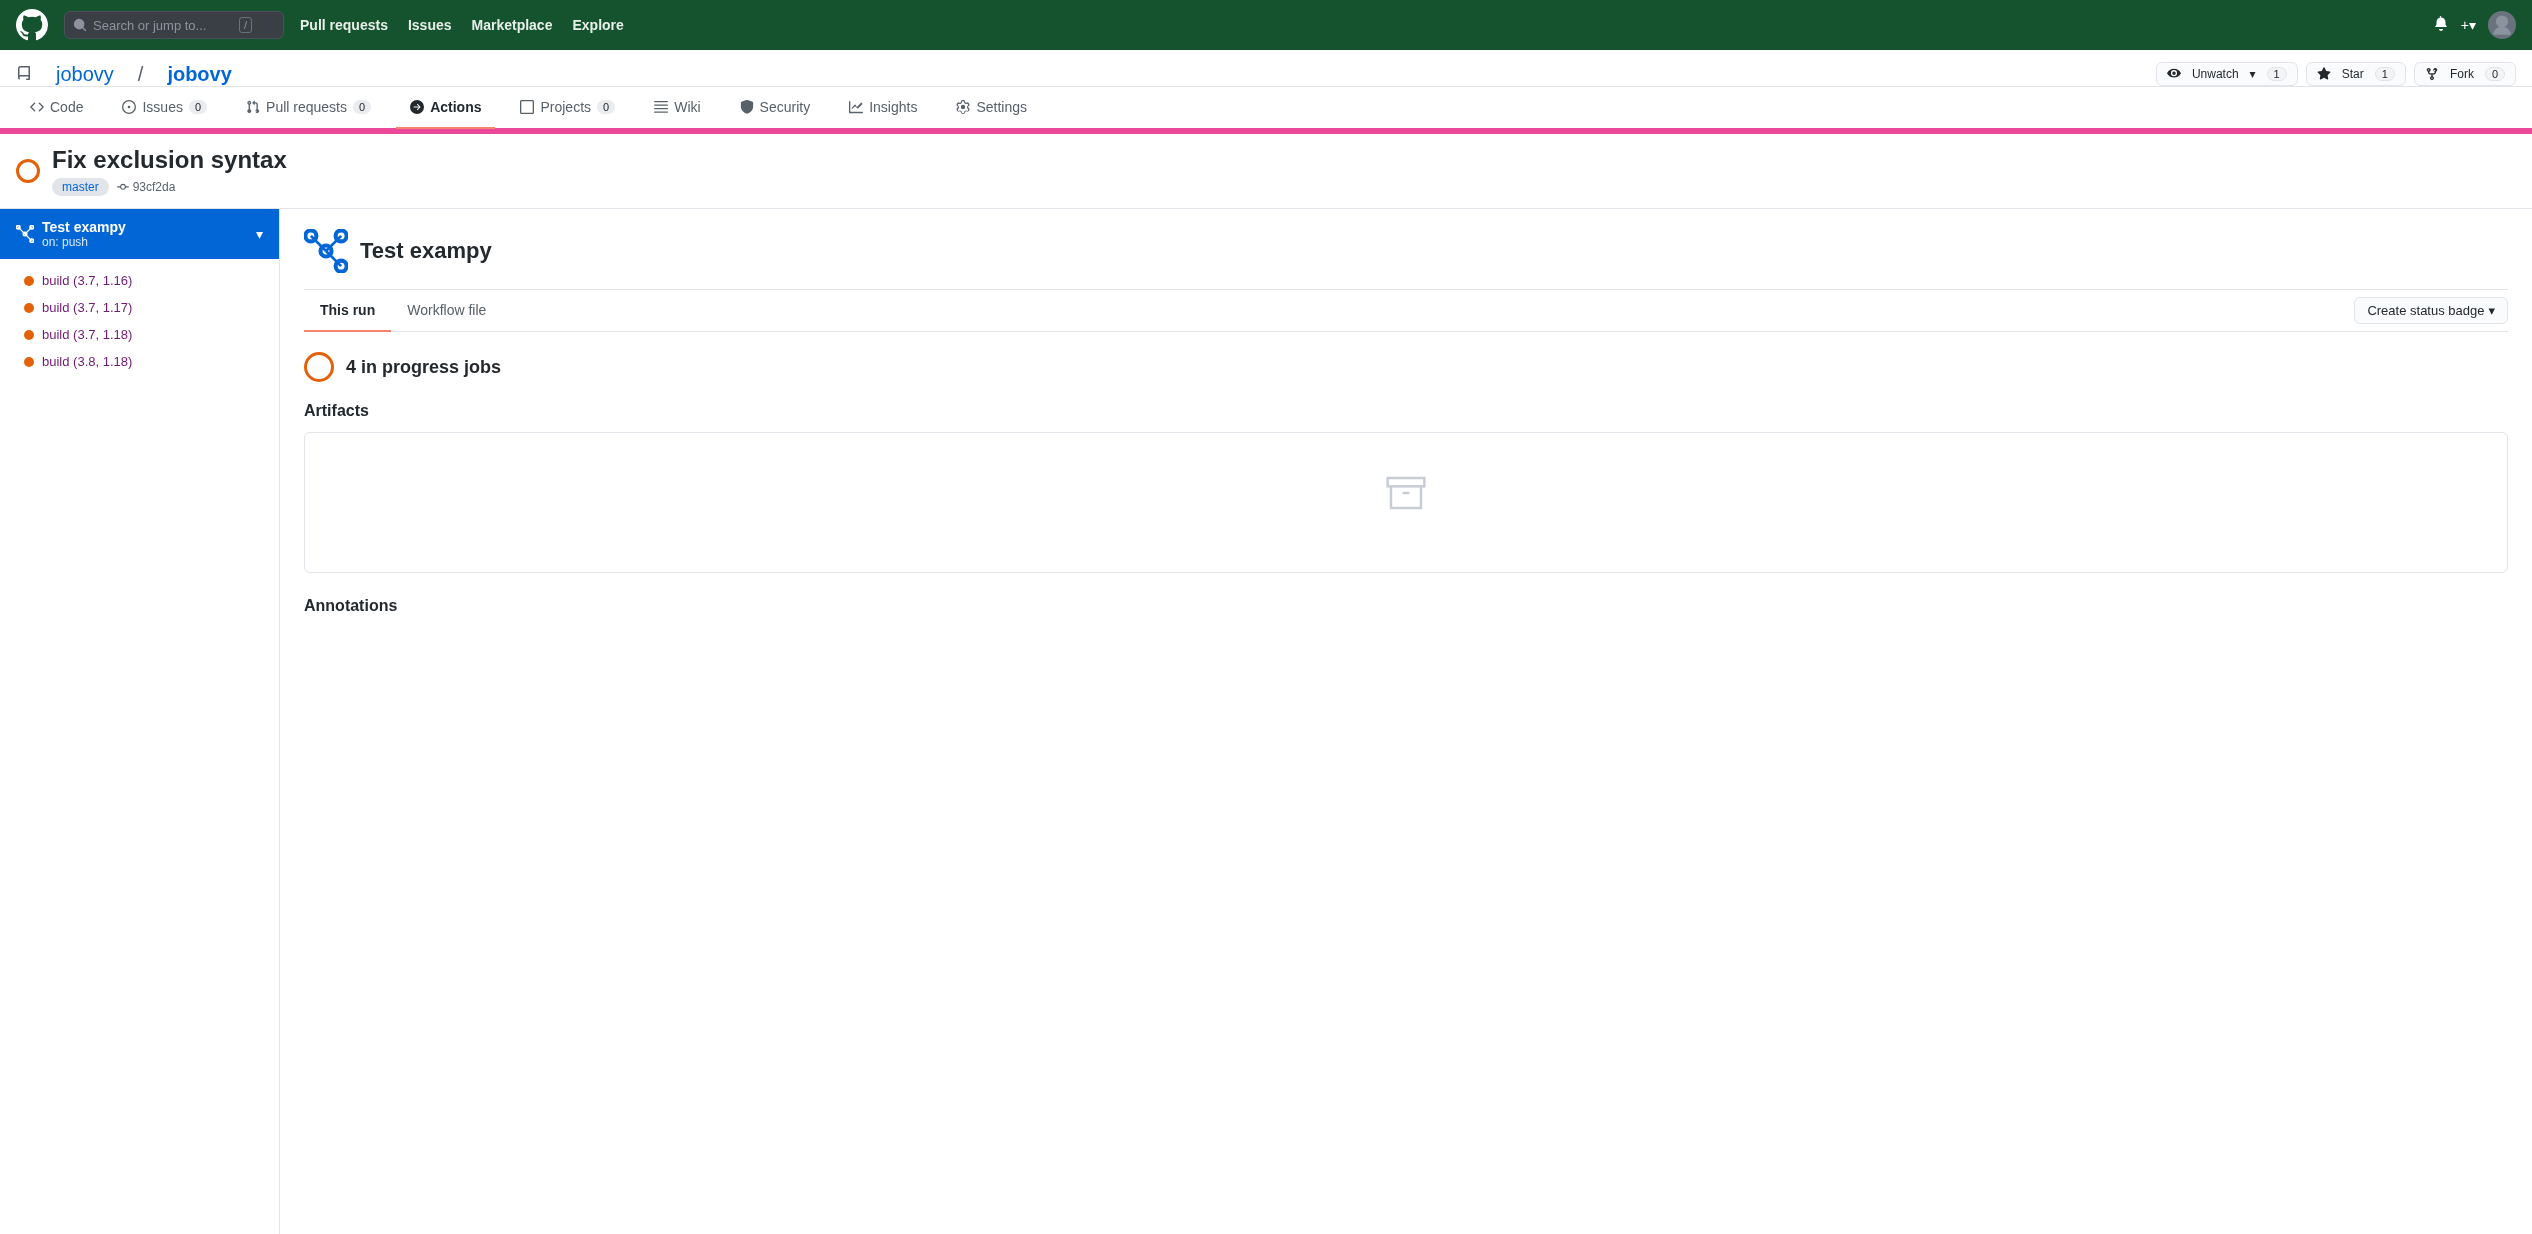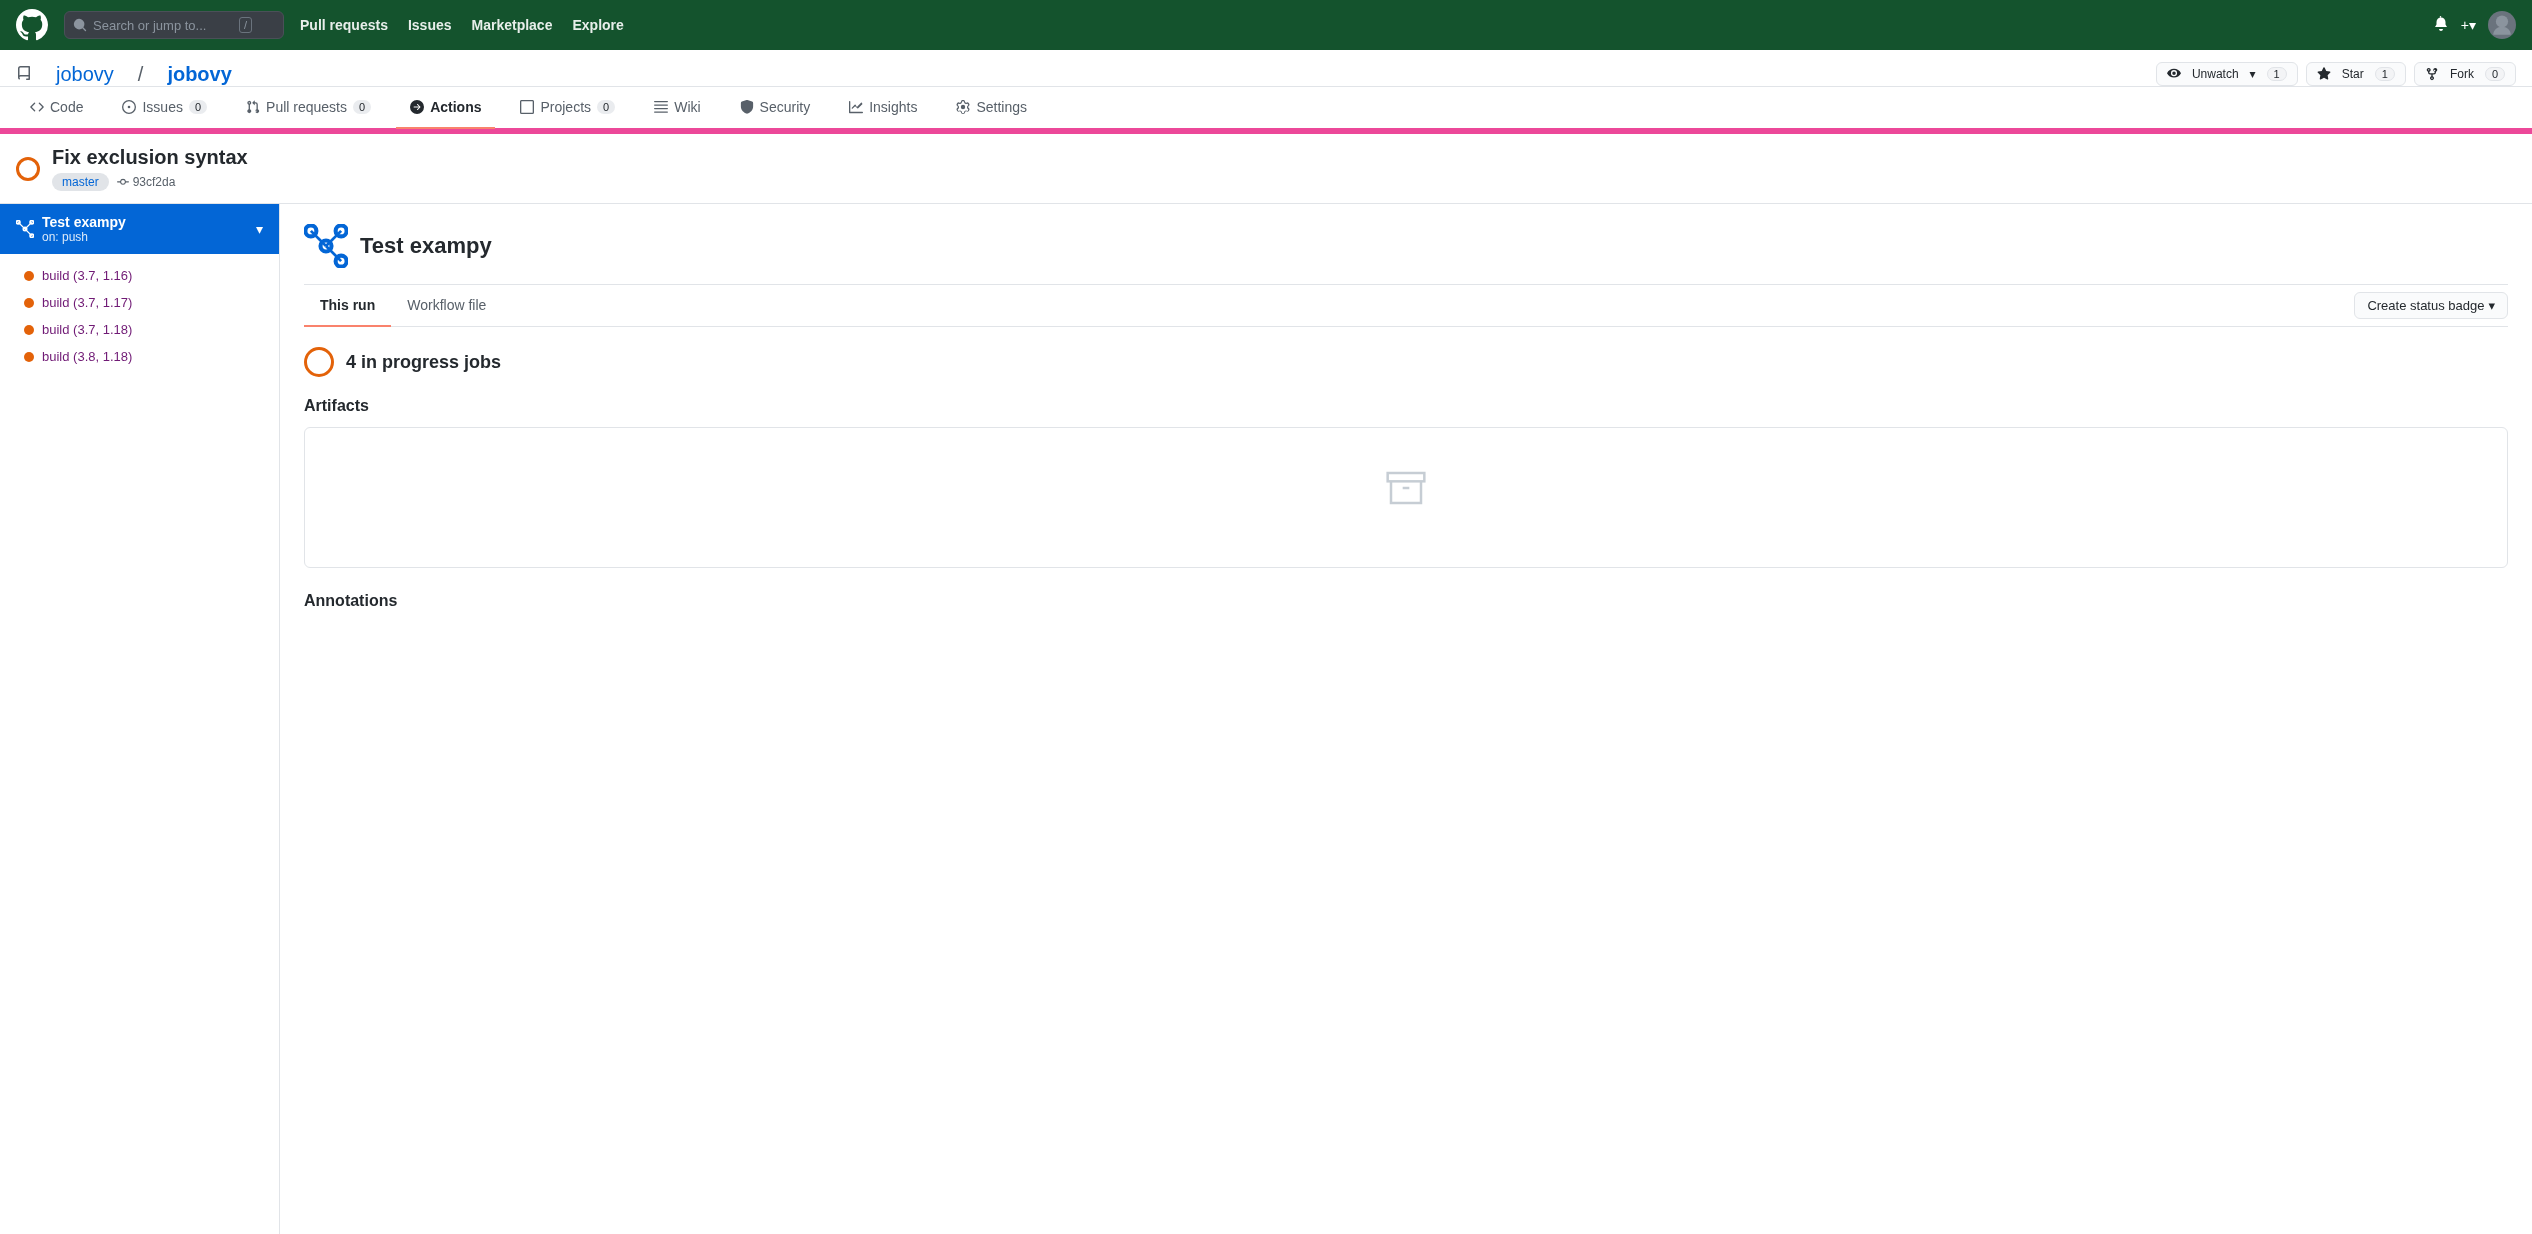--- a/index.html
+++ b/index.html
@@ -369,21 +369,21 @@
     <svg width="14" height="14" viewBox="0 0 16 16" fill="currentColor">
         <path d="M8 0a8.2 8.2 0 0 1 .701.031C9.444.095 9.99.645 10.16 1.29l.288 1.107c.018.066.079.158.212.224.231.114.454.243.668.386.123.082.233.09.299.071l1.103-.303c.644-.176 1.392.021 1.82.63.27.385.506.792.704 1.218.315.675.111 1.422-.364 1.891l-.814.806c-.049.048-.098.147-.088.294.016.257.016.515 0 .772-.01.147.038.246.088.294l.814.806c.475.469.679 1.216.364 1.891a7.977 7.977 0 0 1-.704 1.217c-.428.61-1.176.807-1.82.63l-1.102-.302c-.067-.019-.177-.011-.3.071a5.909 5.909 0 0 1-.668.386c-.133.066-.194.158-.211.224l-.29 1.106c-.168.646-.715 1.196-1.458 1.26a8.006 8.006 0 0 1-1.402 0c-.743-.064-1.289-.614-1.458-1.26l-.289-1.106c-.018-.066-.079-.158-.212-.224a5.738 5.738 0 0 1-.668-.386c-.123-.082-.233-.09-.299-.071l-1.103.303c-.644.176-1.392-.021-1.82-.63a8.12 8.12 0 0 1-.704-1.218c-.315-.675-.111-1.422.363-1.891l.815-.806c.05-.048.098-.147.088-.294a6.214 6.214 0 0 1 0-.772c.01-.147-.038-.246-.088-.294l-.815-.806C.635 6.045.431 5.298.746 4.623a7.92 7.92 0 0 1 .704-1.217c.428-.61 1.176-.807 1.82-.63l1.102.302c.067.019.177.011.3-.071.214-.143.437-.272.668-.386.133-.066.194-.158.211-.224l.29-1.106C6.009.645 6.556.095 7.299.031A8.25 8.25 0 0 1 8 0zm-.571 1.525a.562.562 0 0 0-.527.47l-.289 1.107c-.1.38-.363.693-.674.89a5.25 5.25 0 0 0-.592.342c-.298.196-.644.28-.989.18l-1.103-.303a.562.562 0 0 0-.645.22 6.44 6.44 0 0 0-.574.99.562.562 0 0 0 .166.673l.814.806c.28.276.408.684.381 1.086a4.718 4.718 0 0 0 0 .684c.027.402-.1.81-.381 1.086l-.814.806a.562.562 0 0 0-.166.673c.16.343.343.676.574.99a.562.562 0 0 0 .645.22l1.103-.303c.345-.1.691-.016.989.18.19.125.39.24.592.342.311.197.574.51.674.89l.289 1.107a.562.562 0 0 0 .527.47 6.72 6.72 0 0 0 1.142 0 .562.562 0 0 0 .527-.47l.289-1.107c.1-.38.363-.693.674-.89a5.25 5.25 0 0 0 .592-.342c.298-.196.644-.28.989-.18l1.103.303a.562.562 0 0 0 .645-.22c.23-.314.414-.647.574-.99a.562.562 0 0 0-.166-.673l-.814-.806c-.28-.276-.408-.684-.381-1.086a4.72 4.72 0 0 0 0-.684c-.027-.402.1-.81.381-1.086l.814-.806a.562.562 0 0 0 .166-.673 6.44 6.44 0 0 0-.574-.99.562.562 0 0 0-.645-.22l-1.103.303c-.345.1-.691.016-.989-.18a5.25 5.25 0 0 0-.592-.342c-.311-.197-.574-.51-.674-.89l-.289-1.107a.562.562 0 0 0-.527-.47 6.72 6.72 0 0 0-1.142 0zM8 5.5a2.5 2.5 0 1 1 0 5 2.5 2.5 0 0 1 0-5z"></path>
       </svg>
     Settings
   </a>
 </div>
 
 <div style="display:flex; align-items:center; gap:12px; padding: 12px 16px; border-bottom: 1px solid #e1e4e8; background:#fff;">
   <div style="width:24px;height:24px;border-radius:50%;border:3px solid #e36209;flex-shrink:0;"></div>
   <div>
-    <span style="font-size:20px;font-weight:600;">Fix exclusion syntax</span>
+    <span style="font-size:24px;font-weight:600;">Fix exclusion syntax</span>
     <div style="display:flex;align-items:center;gap:8px;margin-top:4px;">
       <span style="background:#e1e4e8;border-radius:20px;padding:2px 10px;font-size:12px;color:#0366d6;font-weight:500;">master</span>
       <span style="font-size:12px;color:#586069;display:flex;align-items:center;gap:4px;">
         <svg width="12" height="12" viewBox="0 0 16 16" fill="#586069">
             <path d="M11.93 8.5a4.002 4.002 0 0 1-7.86 0H.75a.75.75 0 0 1 0-1.5h3.32a4.002 4.002 0 0 1 7.86 0h3.32a.75.75 0 0 1 0 1.5zm-1.43-.75a2.5 2.5 0 1 0-5 0 2.5 2.5 0 0 0 5 0z"></path>
           </svg>
         <span>93cf2da</span>
       </span>
     </div>
   </div>

